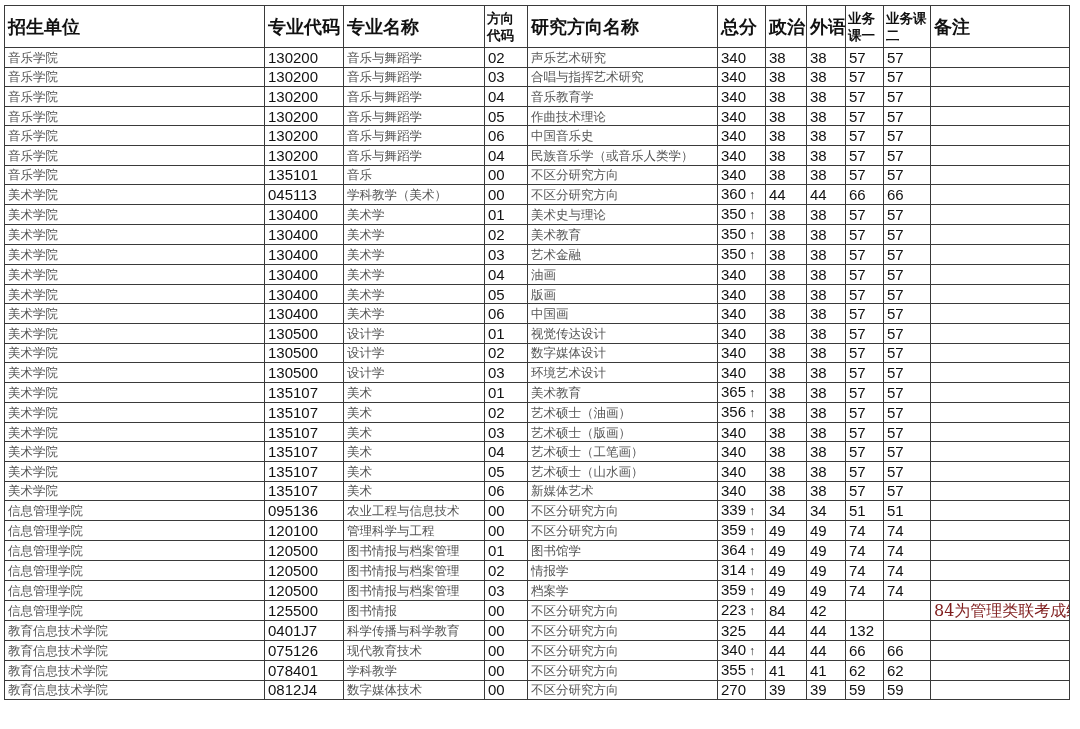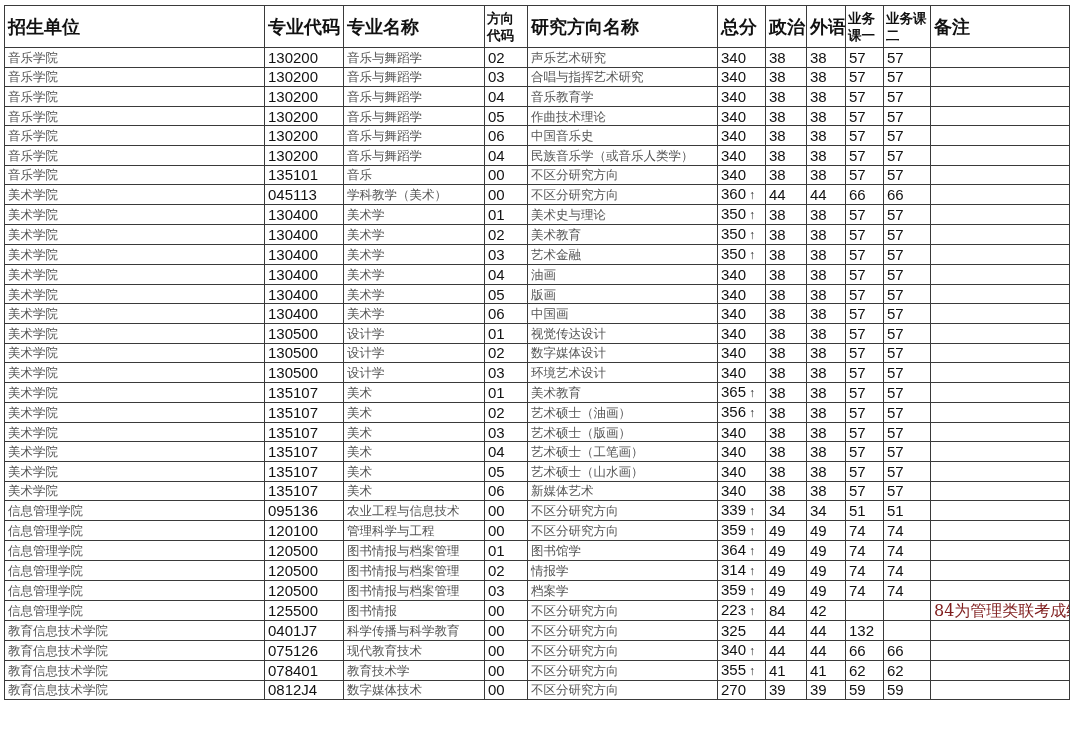--- a/index.html
+++ b/index.html
@@ -501,21 +501,21 @@
     <td class="num"><span>44</span></td>
     <td class="num"><span>44</span></td>
     <td class="num"><span>66</span></td>
     <td class="num"><span>66</span></td>
     <td class="note"><span></span></td>
   </tr>
 
   <tr>
     <td class="cn"><span>教育信息技术学院</span></td>
     <td class="num"><span>078401</span></td>
-    <td class="cn"><span>教育技术学</span></td>
+    <td class="cn"><span>学科教学</span></td>
     <td class="num"><span>00</span></td>
     <td class="cn"><span>不区分研究方向</span></td>
     <td class="num"><span>355</span><span class="arrow">↑</span></td>
     <td class="num"><span>41</span></td>
     <td class="num"><span>41</span></td>
     <td class="num"><span>62</span></td>
     <td class="num"><span>62</span></td>
     <td class="note"><span></span></td>
   </tr>
 

